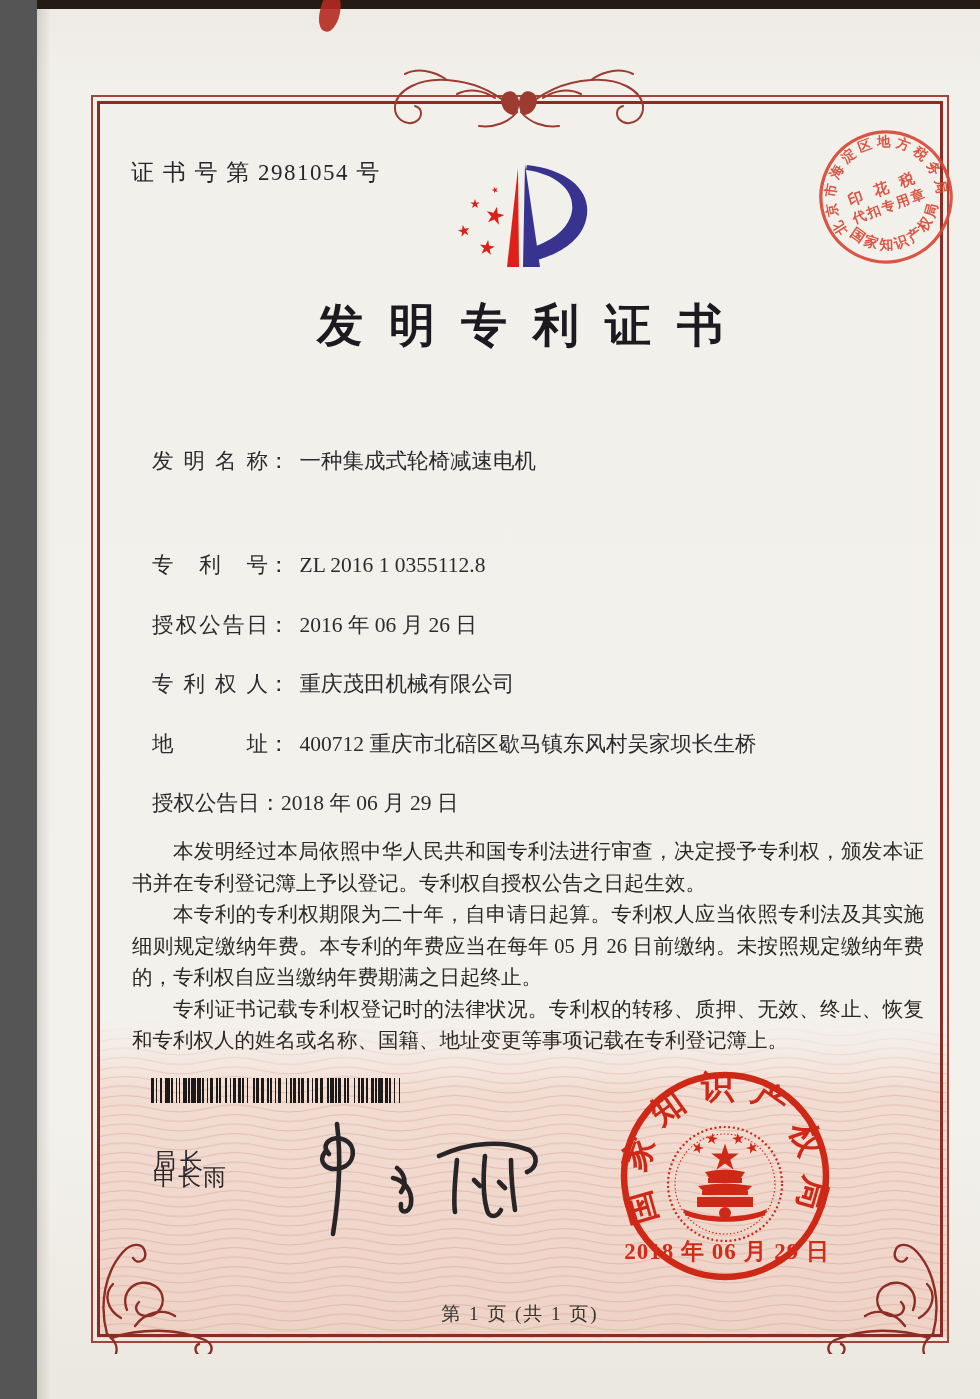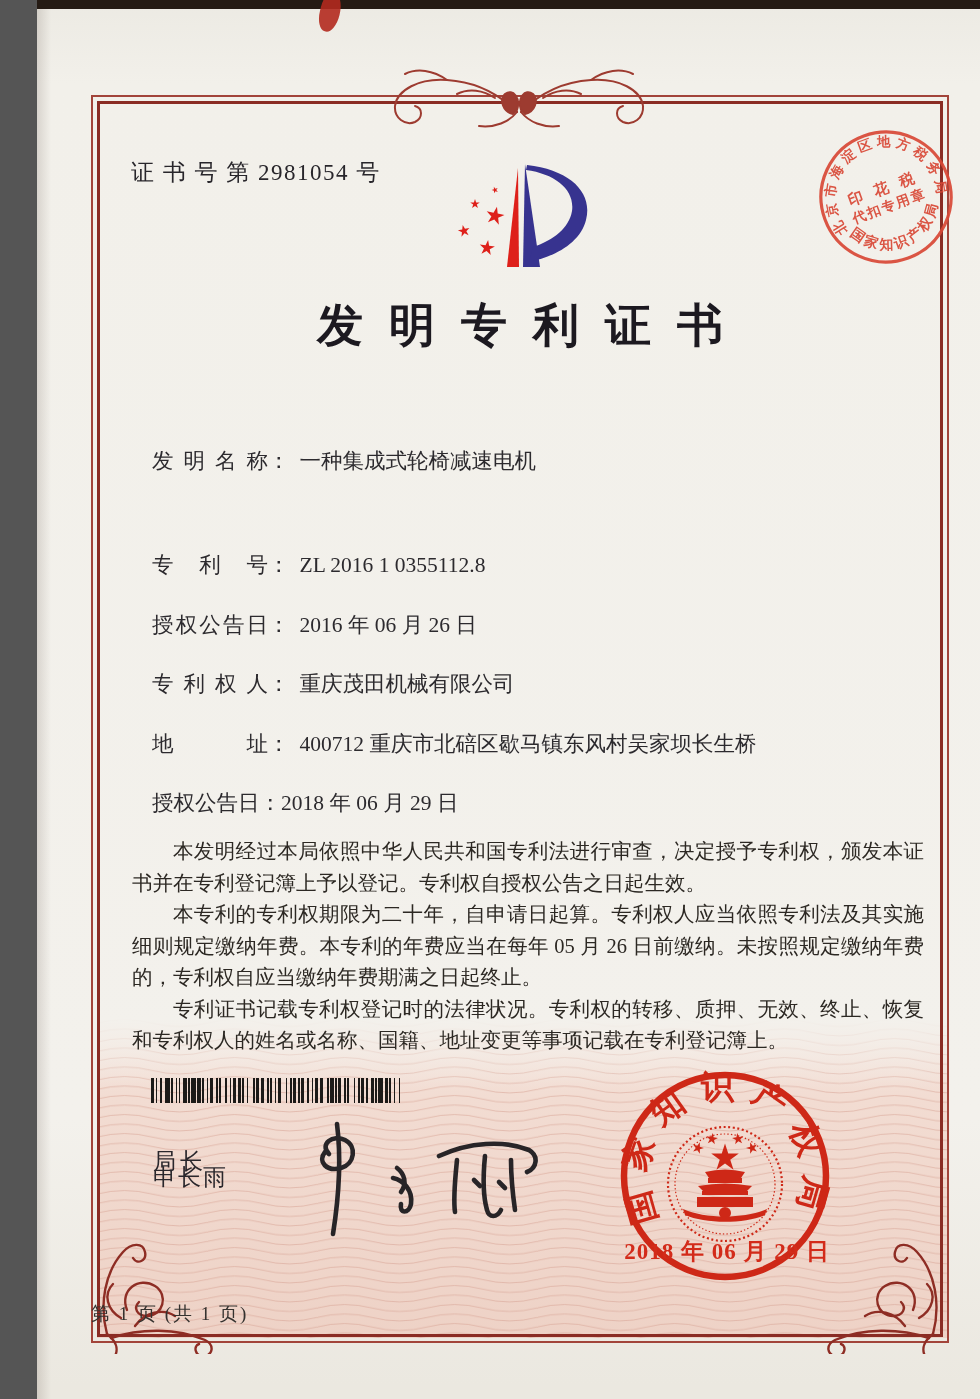--- a/index.html
+++ b/index.html
@@ -48,21 +48,21 @@
 
   .signer-title { position:absolute; left:116px; top:1146px; font-size:23px; color:#2a272c; letter-spacing:4px; z-index:7;}
   .signer-name  { position:absolute; left:116px; top:1162px; font-size:23px; color:#2a272c; letter-spacing:2px; z-index:7;}
   .signature { position:absolute; left:252px; top:1116px; z-index:8;}
 
   .seal { position:absolute; left:580px; top:1068px; z-index:9;}
   .seal-date { position:absolute; left:586px; top:1236px; width:208px; text-align:center; font-size:23px; font-weight:700;
                color:#d32b1a; letter-spacing:1px; z-index:10; white-space:nowrap;}
   .tax-stamp { position:absolute; left:772px; top:120px; z-index:9; opacity:.92;}
 
-  .footer { position:absolute; left:54px; top:1301px; width:858px; font-size:19px; color:#35322f;
+  .footer { position:absolute; left:54px; top:1301px; width:858px; text-align:center; font-size:19px; color:#35322f;
             letter-spacing:2px; z-index:6;}
 </style>
 </head>
 <body>
 
 <svg width="0" height="0" style="position:absolute">
   <defs>
     <path id="star" d="M0,-10 L2.245,-3.09 L9.511,-3.09 L3.633,1.18 L5.878,8.09 L0,3.82 L-5.878,8.09 L-3.633,1.18 L-9.511,-3.09 L-2.245,-3.09 Z"></path>
   </defs>
 </svg>

